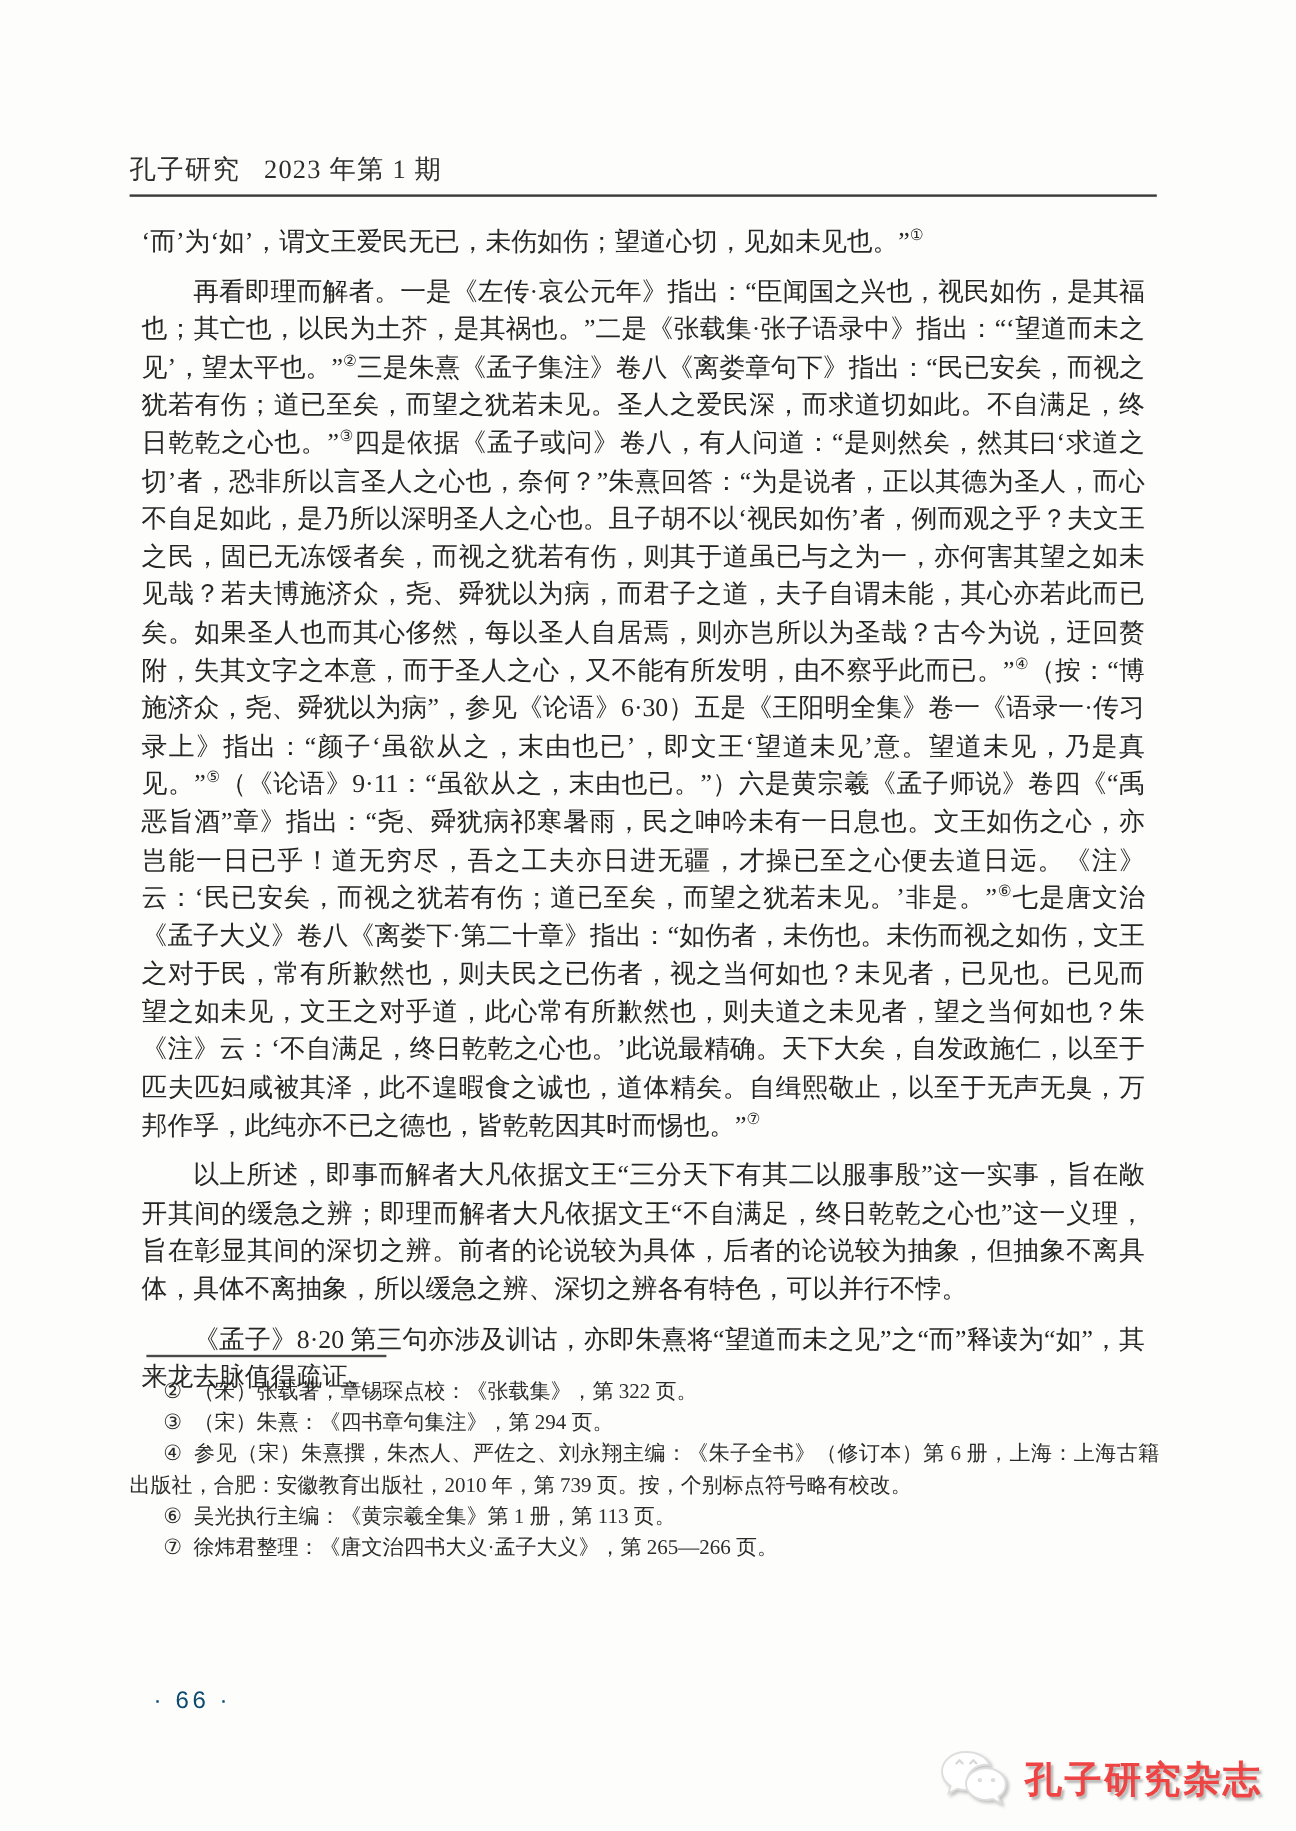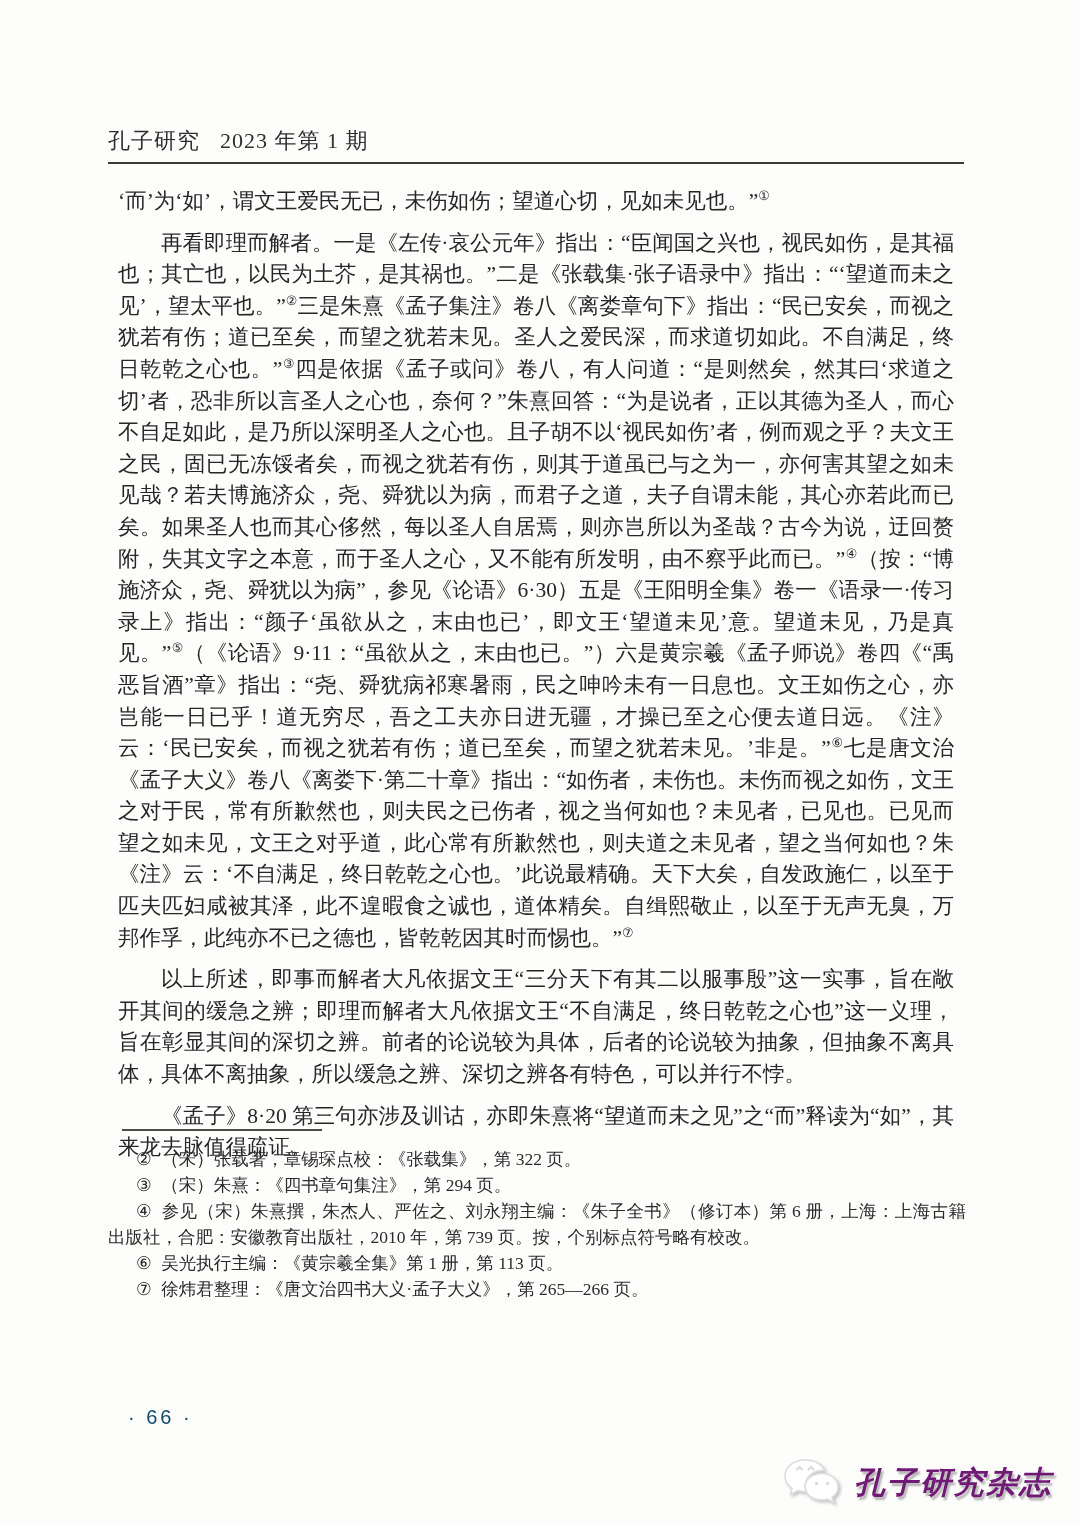--- a/index.html
+++ b/index.html
@@ -57,23 +57,22 @@
   .watermark{
     position:absolute;right:28px;bottom:16px;
     display:flex;align-items:center;gap:8px;
   }
   .wechat{
     filter:drop-shadow(2px 2.5px 1.5px rgba(125,125,125,0.45));
   }
   .wm-text{
     font-family:"Liberation Sans","DejaVu Sans",sans-serif;
     font-size:31px;font-weight:bold;letter-spacing:2px;
-    color:#701a75;
+    color:#ef4444;
     text-shadow:2px 2.5px 2px rgba(120,120,120,0.55), -0.5px -0.5px 0 rgba(255,255,255,0.9);
-    font-style:italic;
   }
 </style>
 </head>
 <body>
 
 <div class="page">
 
   <header class="page-header">
     <span class="journal">孔子研究</span><span class="issue">2023 年第 1 期</span>
   </header>

